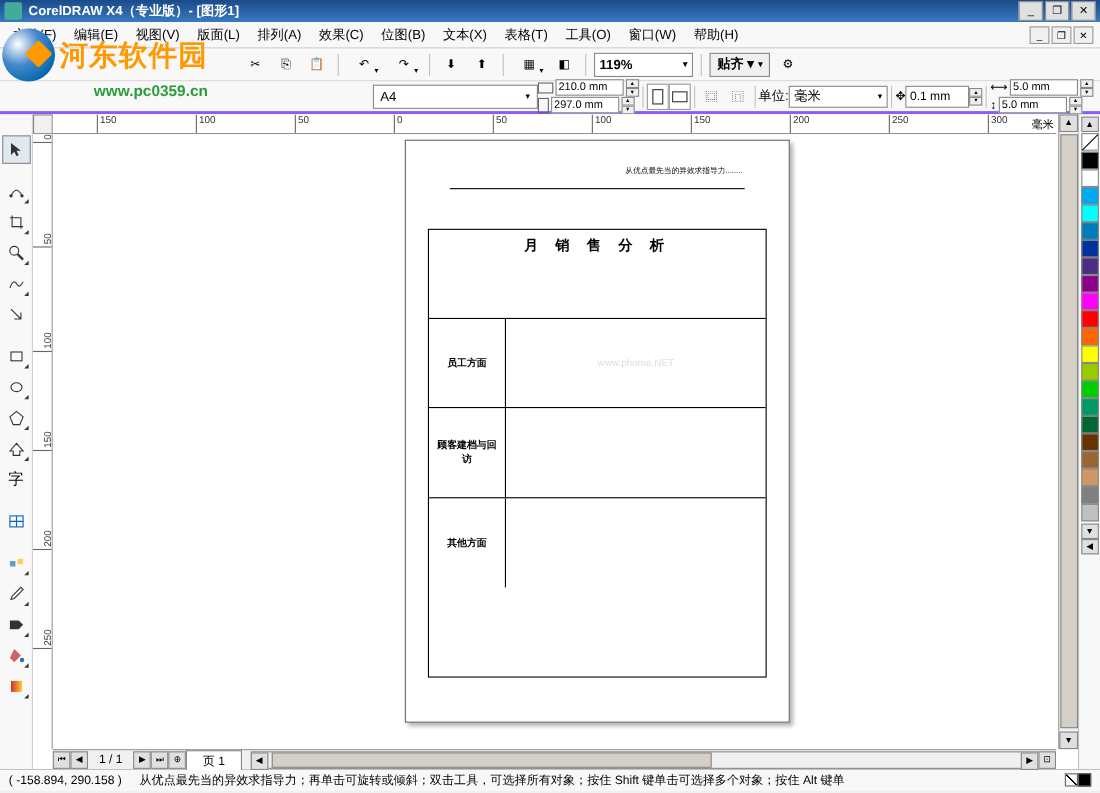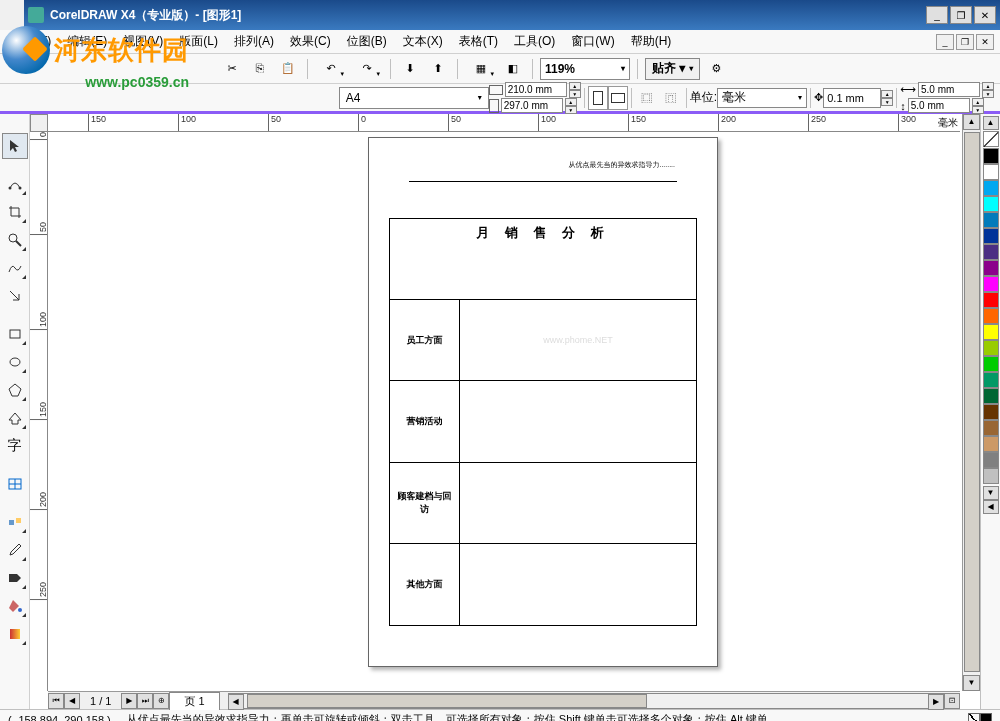--- a/index.html
+++ b/index.html
@@ -1,19 +1,19 @@
 <!DOCTYPE html>
 <html><head>
 <meta charset="utf-8">
 <style>
 * { box-sizing: border-box; margin: 0; padding: 0; font-family: "Microsoft YaHei", SimSun, Arial, sans-serif; }
 body { background: #f0f0f0; font-size: 11px; overflow: hidden; width: 1000px; height: 721px; }
 
 
-.title-bar { background: linear-gradient(#1a4a8a, #3a7ac0); height: 30px; display: flex; align-items: center; padding: 0 4px; color: #fff; font-size: 12px; margin-left: 24px; }
+.title-bar { background: linear-gradient(#1a4a8a, #3a7ac0); height: 20px; display: flex; align-items: center; padding: 0 4px; color: #fff; font-size: 12px; }
 .title-bar .app-icon { width: 16px; height: 16px; background: #4a9; border-radius: 2px; margin-right: 6px; }
 .title-bar .title-text { flex: 1; font-weight: bold; }
 .win-btns { display: flex; gap: 2px; }
 .win-btn { width: 22px; height: 18px; background: #e0e0e0; border: 1px solid #888; display: flex; align-items: center; justify-content: center; font-size: 10px; color: #000; }
 
 
 .menu-bar { background: #f8f8f8; height: 24px; display: flex; align-items: center; padding: 0 4px; border-bottom: 1px solid #d0d0d0; position: relative; }
 .menu-item { padding: 18px 8px; font-size: 12px; cursor: default; }
 .menu-doc-btns { position: absolute; right: 6px; display: flex; gap: 2px; }
 .menu-doc-btn { width: 18px; height: 16px; background: #f0f0f0; border: 1px solid #999; font-size: 9px; display: flex; align-items: center; justify-content: center; }
@@ -381,24 +381,20 @@
         <div class="doc-note">从优点最先当的异效求指导力........</div>
         <div class="doc-header"></div>
         <div class="doc-title">月 销 售 分 析</div>
         <div class="doc-table">
           <div class="doc-row">
               <div class="doc-cell2"></div>
             </div>
           <div class="doc-row">
               <div class="doc-cell1">员工方面</div>
               <div class="doc-cell2">www.phome.NET</div>
-            </div>
-          <div class="doc-row">
-              <div class="doc-cell1">营销活动</div>
-              <div class="doc-cell2"></div>
             </div>
           <div class="doc-row">
               <div class="doc-cell1">顾客建档与回访</div>
               <div class="doc-cell2"></div>
             </div>
           <div class="doc-row">
               <div class="doc-cell1">其他方面</div>
               <div class="doc-cell2"></div>
             </div>
         </div>

